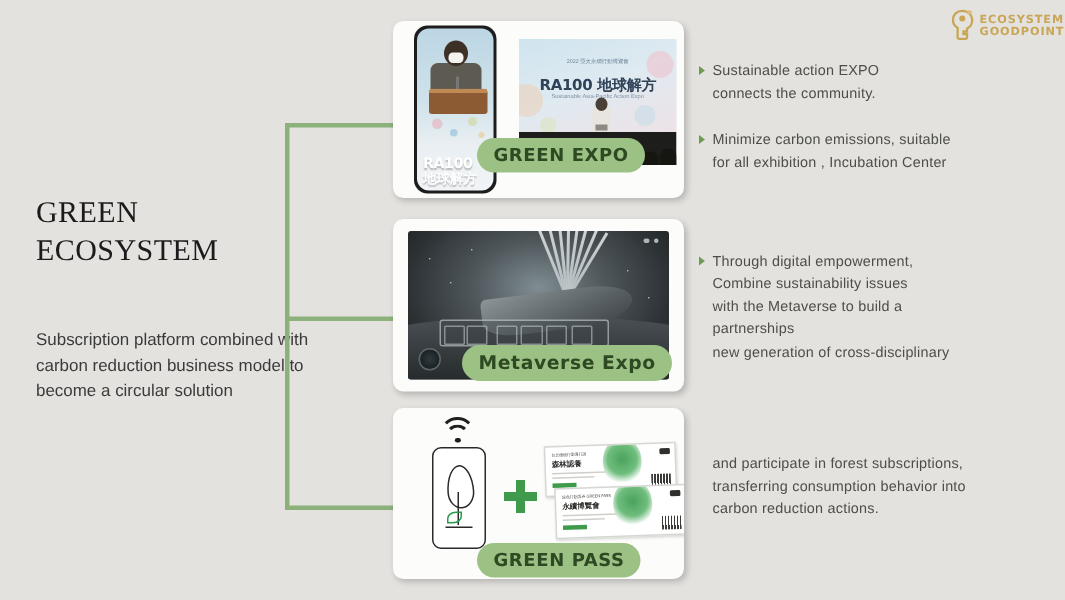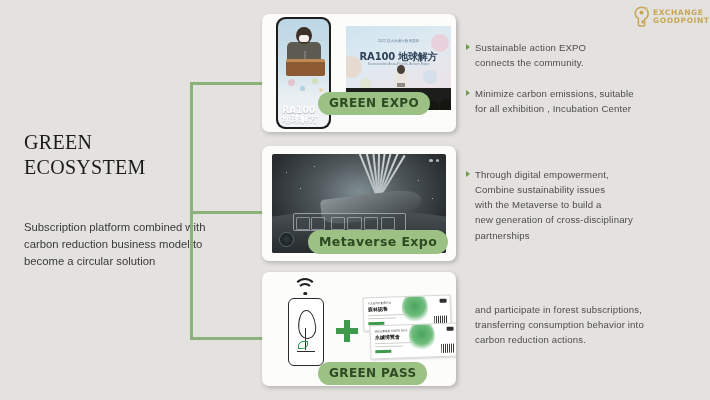--- a/index.html
+++ b/index.html
@@ -152,21 +152,21 @@
 
   <div class="logo">
     <div class="logo-mark">
       <svg width="17" height="21" viewBox="0 0 17 21">
         <path d="M8.5 1.2c-3.6 0-6.2 2.6-6.2 6.1 0 2.4 1.3 4.2 3.1 5.2v6.3c0 .6.5 1.1 1.1 1.1h4.1c.6 0 1.1-.5 1.1-1.1v-2.1H9.3v-1.7h2.4V13c2-.9 3.4-2.9 3.4-5.5 0-3.6-2.8-6.3-6.6-6.3z" fill="none" stroke="#c8a655" stroke-width="1.5"></path>
         <circle cx="8.5" cy="6.4" r="2" fill="#c8a655"></circle>
         <circle cx="13.3" cy="2.4" r="1.5" fill="#d9be77"></circle>
       </svg>
     </div>
     <div class="logo-text">
-      <span>EXCHANGE</span>
+      <span>ECOSYSTEM</span>
       <span>GOODPOINT</span>
     </div>
   </div>
 
   <div class="headline">GREEN ECOSYSTEM</div>
   <div class="subtext">Subscription platform combined with carbon reduction business model to become a circular solution</div>
 
   <div class="bracket">
     <div class="b-v"></div>
     <div class="b-h one"></div>
@@ -332,25 +332,25 @@
           <span class="bmark"></span>
         <span class="btext">Through digital empowerment,</span>
         </div>
       <div class="brow" style="padding-left:9px;">
           <span class="btext">Combine sustainability issues</span>
         </div>
       <div class="brow" style="padding-left:9px;">
           <span class="btext">with the Metaverse to build a</span>
         </div>
       <div class="brow" style="padding-left:9px;">
+          <span class="btext">partnerships</span>
+        </div>
+      <div class="brow" style="padding-left:9px;">
           <span class="btext">new generation of cross-disciplinary</span>
         </div>
-      <div class="brow" style="padding-left:9px;">
-          <span class="btext">partnerships</span>
-        </div>
     </div>
     <div class="bgroup" id="bg4">
       <div class="brow" style="padding-left:9px;">
           <span class="btext">and participate in forest subscriptions,</span>
         </div>
       <div class="brow" style="padding-left:9px;">
           <span class="btext">transferring consumption behavior into</span>
         </div>
       <div class="brow" style="padding-left:9px;">
           <span class="btext">carbon reduction actions.</span>

